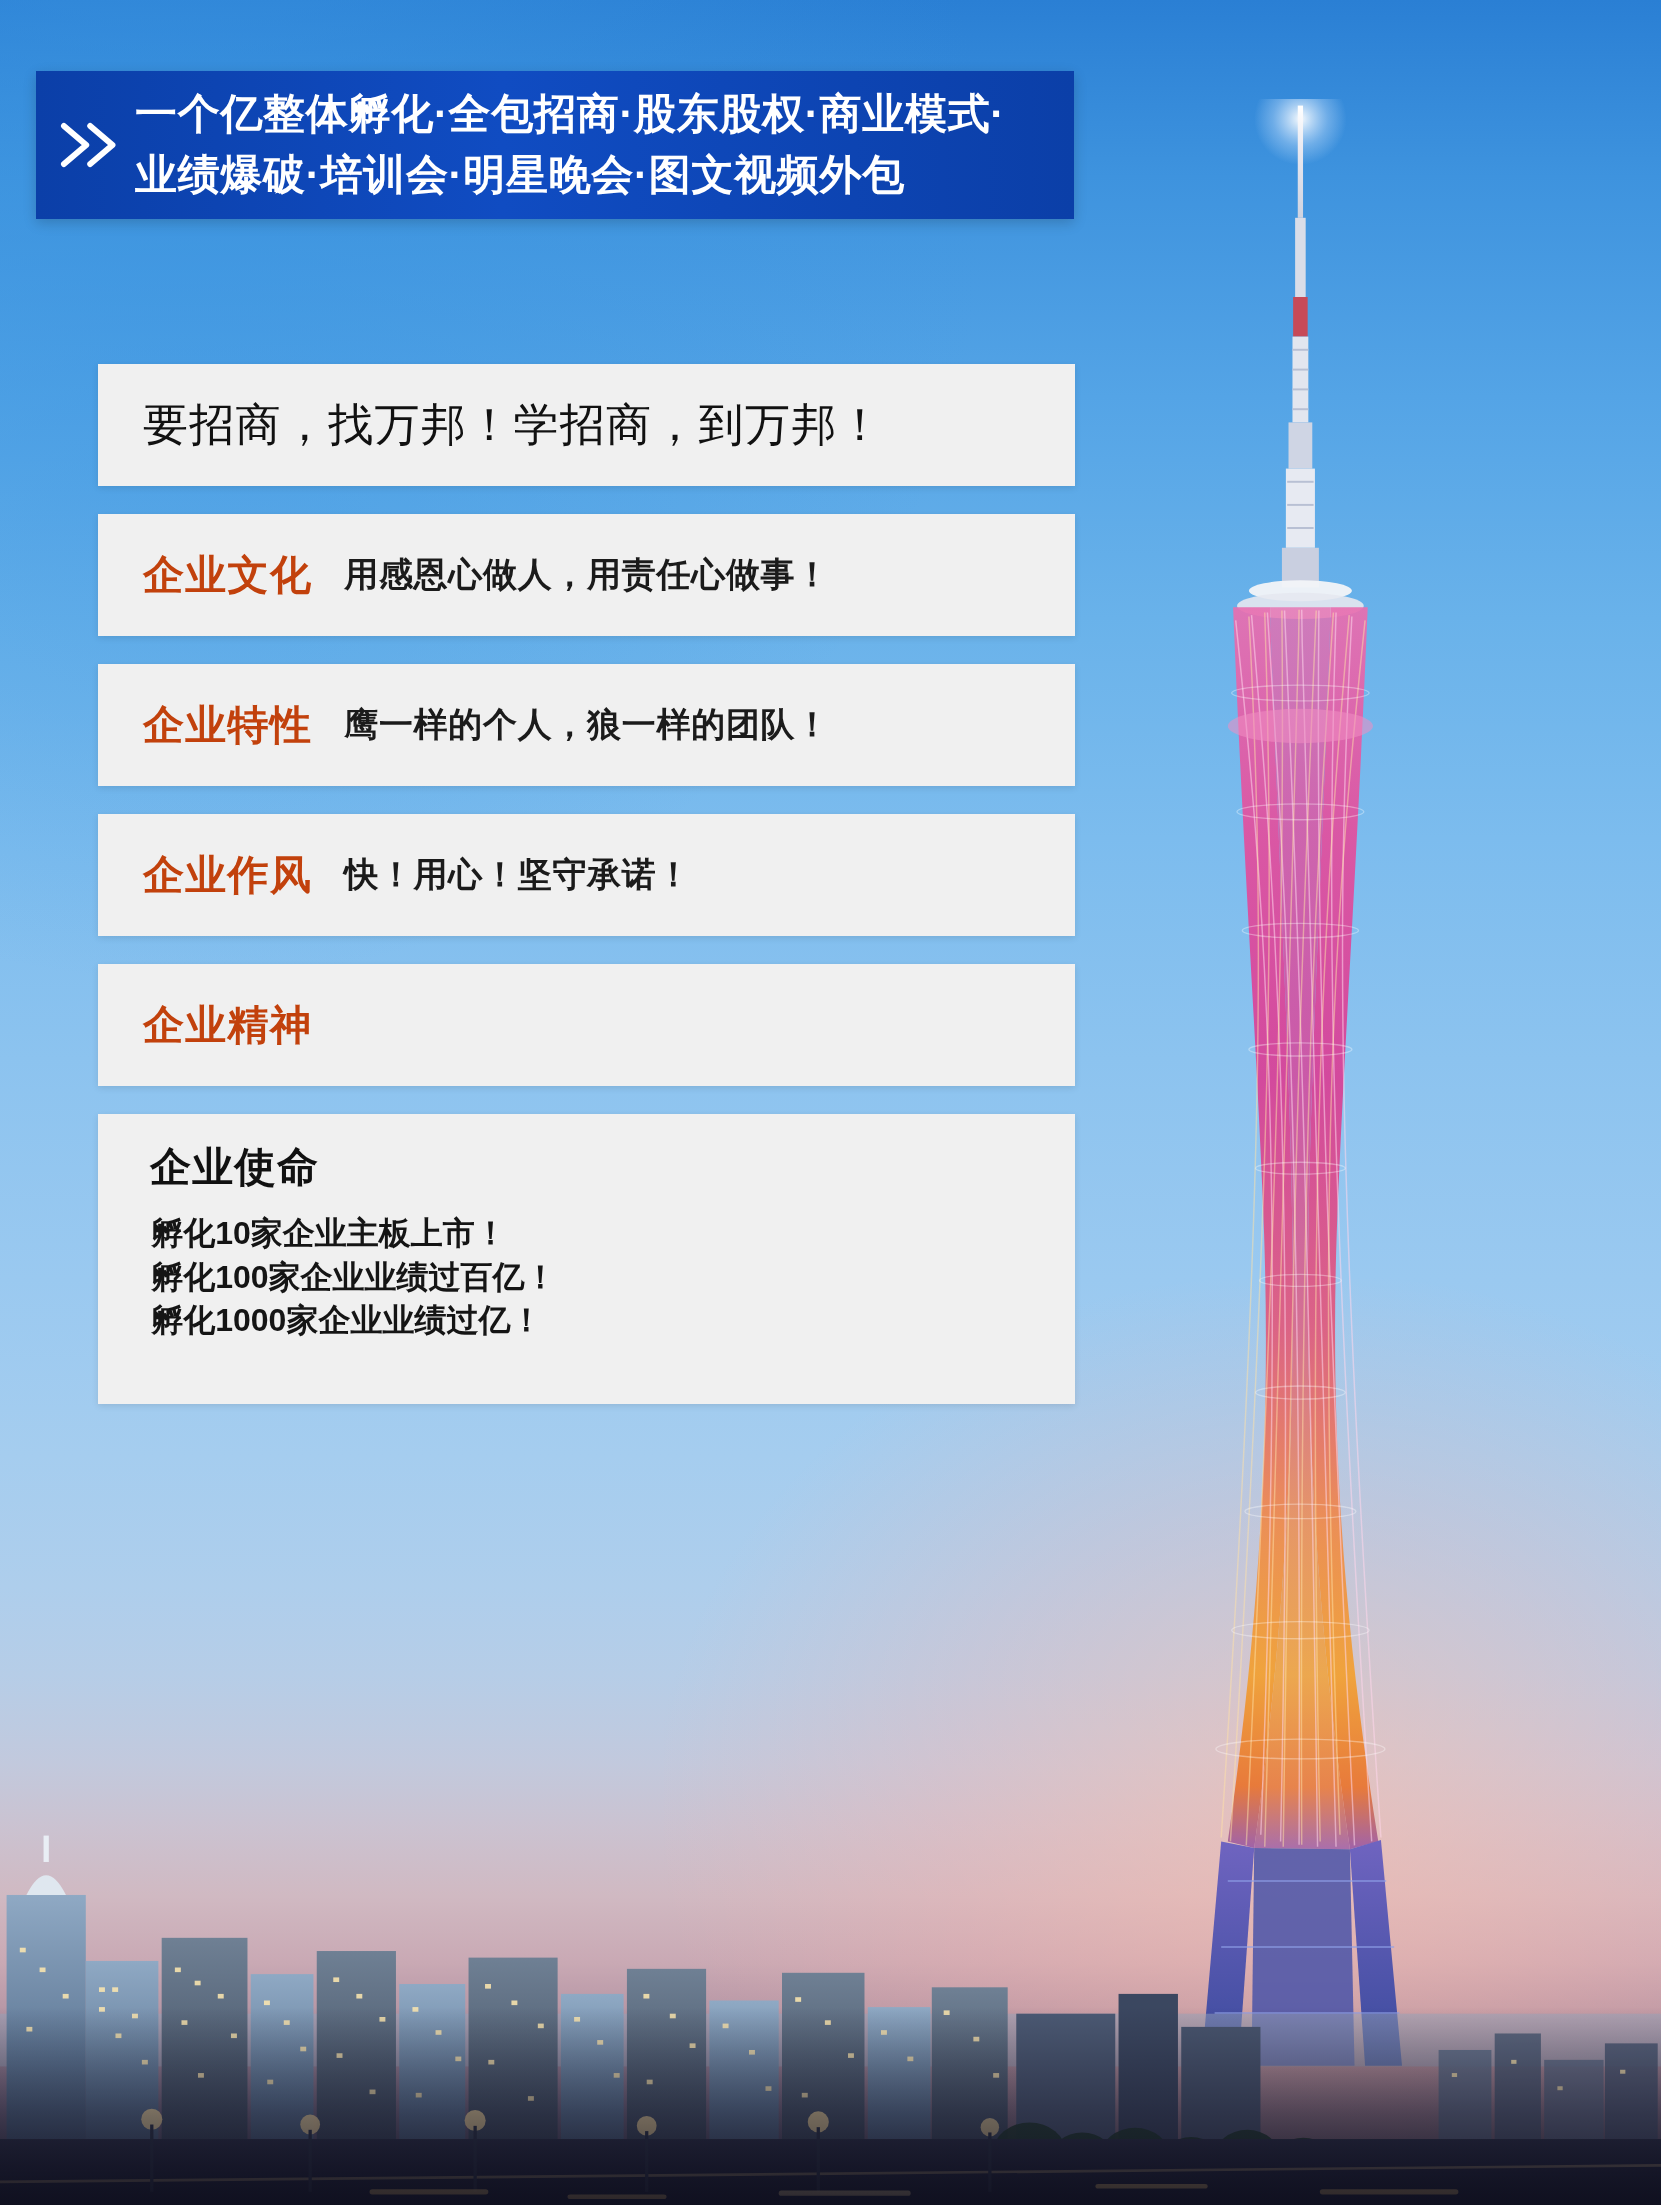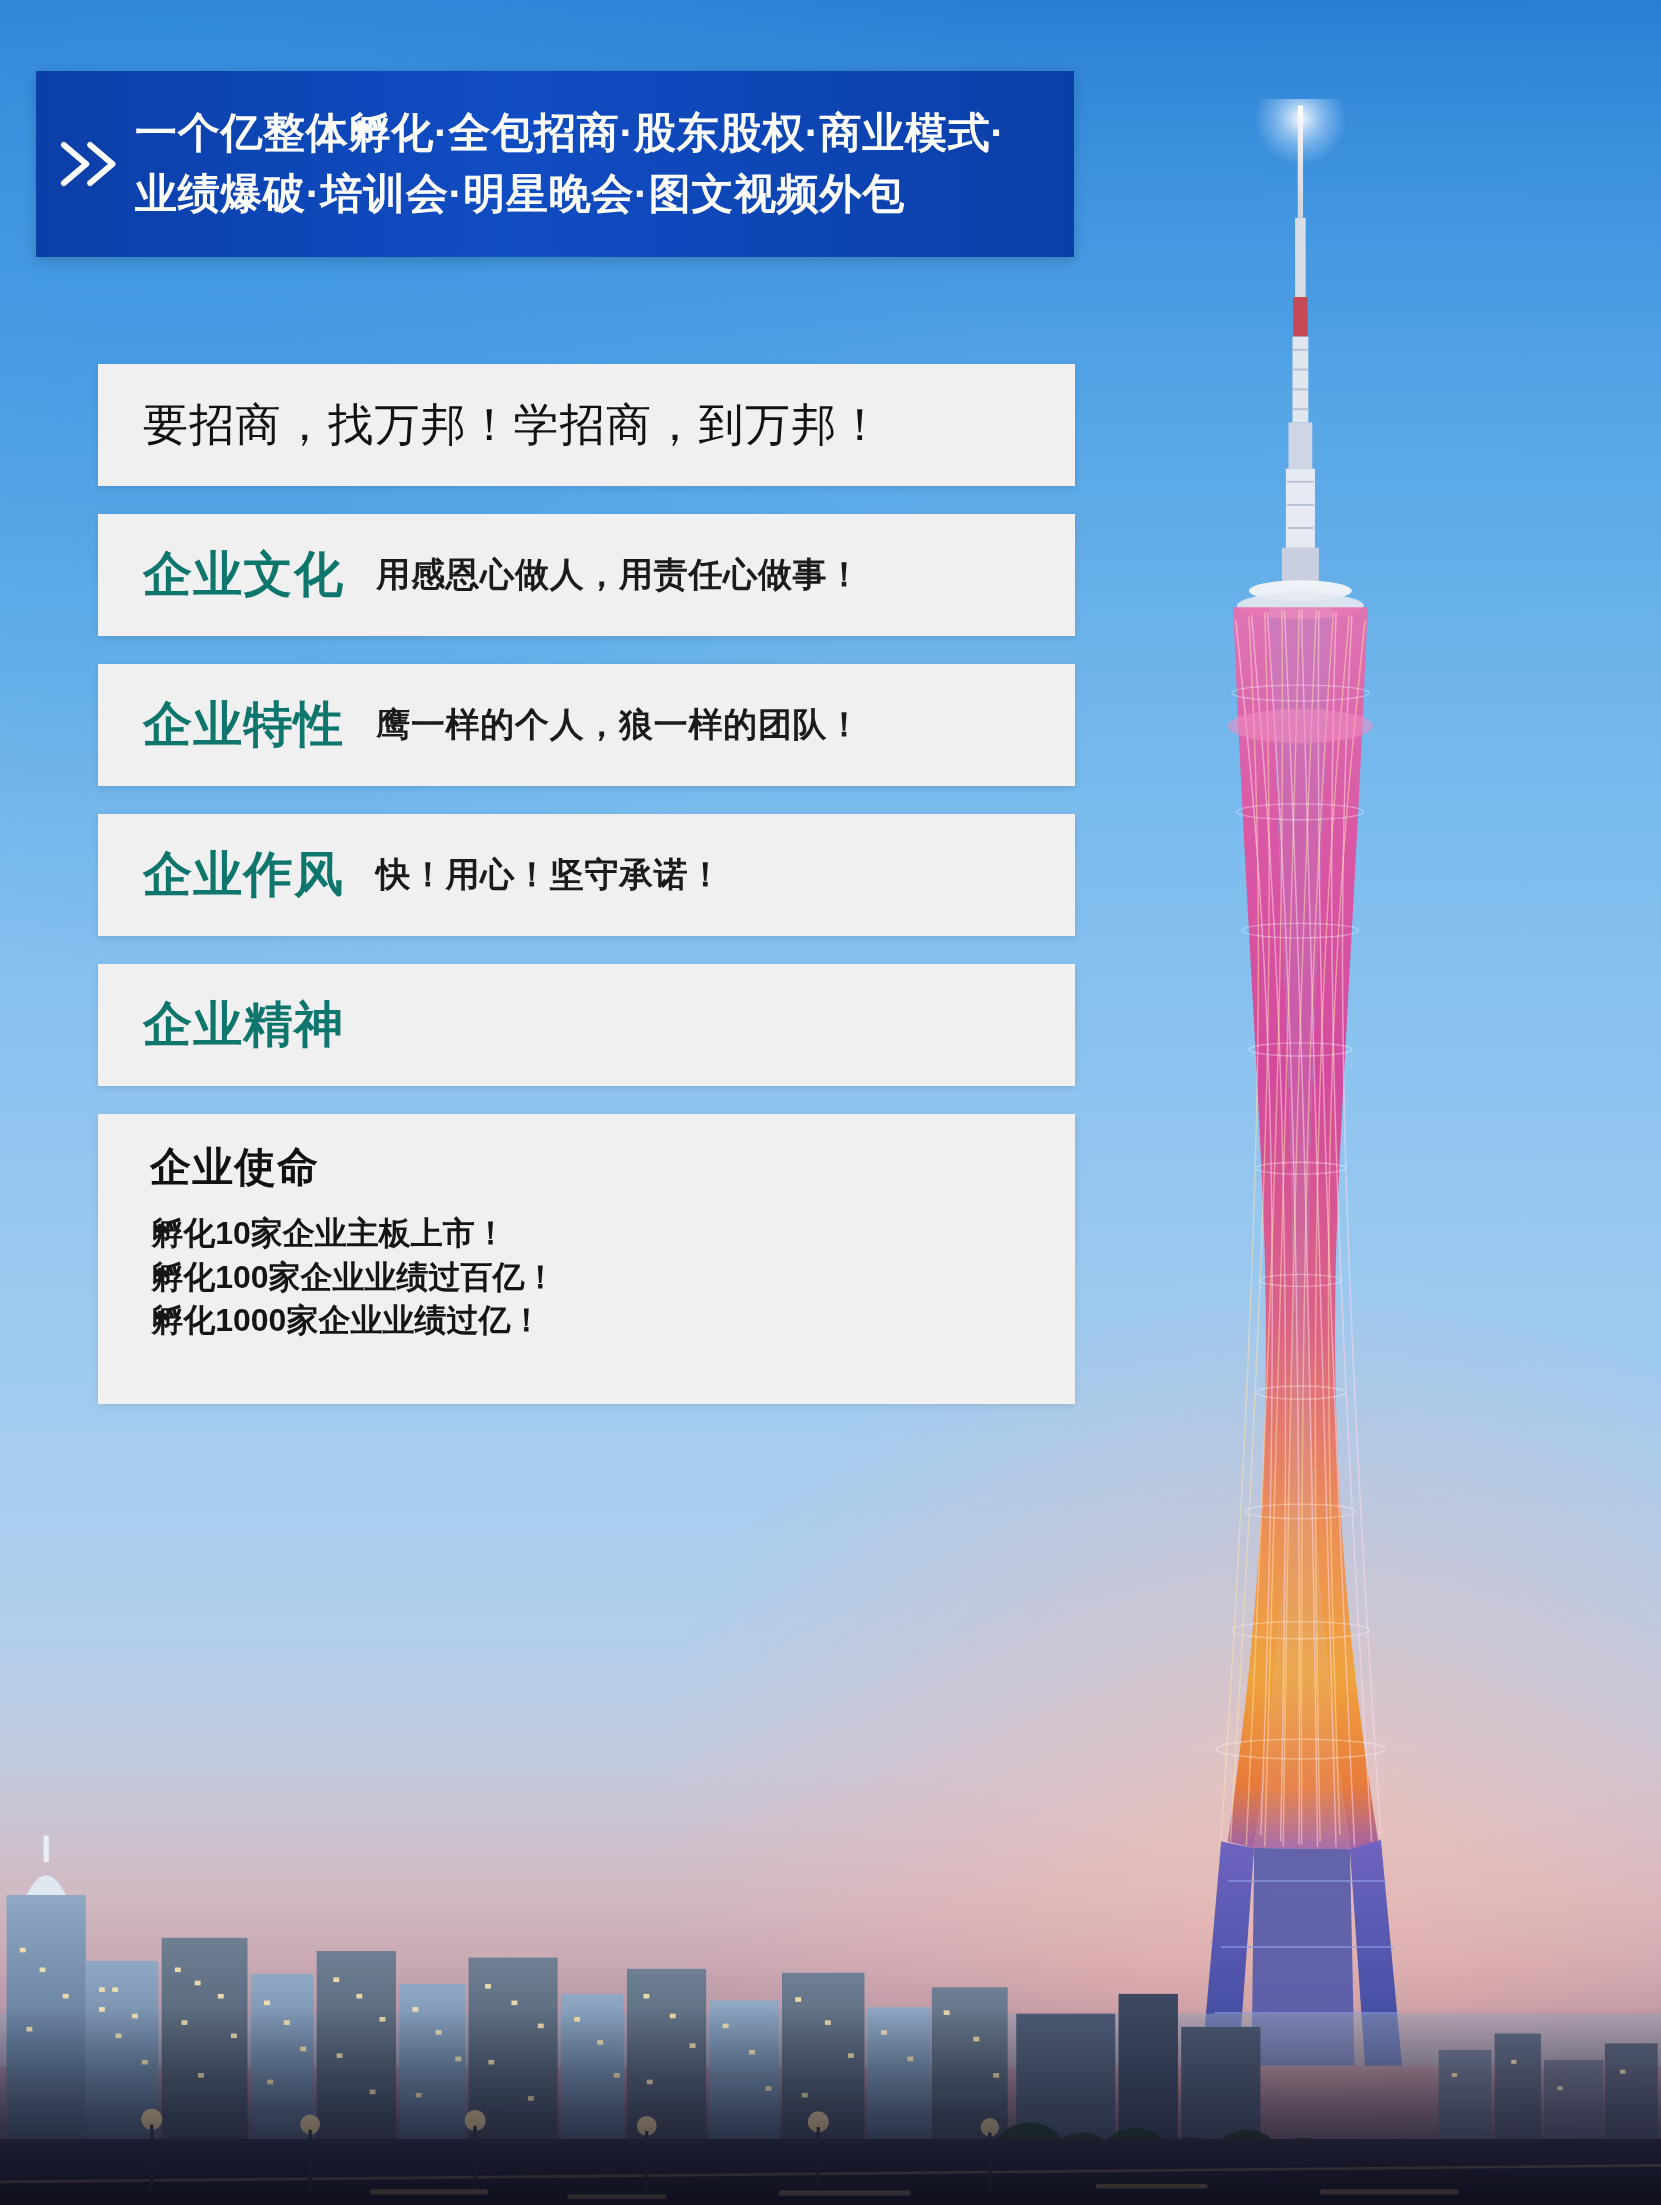--- a/index.html
+++ b/index.html
@@ -60,21 +60,21 @@
     background: radial-gradient(ellipse at 30% 20%, rgba(60,150,225,0.55) 0%, rgba(60,150,225,0) 70%);
     pointer-events: none;
   }
 
   
   .banner {
     position: absolute;
     left: 36px;
     top: 71px;
     width: 1038px;
-    height: 186px;
+    height: 148px;
     background: linear-gradient(to right, #0b3fa8 0%, #104cc2 45%, #0b3fa8 100%);
     box-shadow: 0 4px 12px rgba(0,0,0,0.18);
     display: flex;
     align-items: center;
   }
   .banner-arrow {
     width: 99px;
     min-width: 99px;
     height: 100%;
     display: flex;
@@ -121,23 +121,23 @@
   .card-slogan .title {
     font-size: 45px;
     font-weight: normal;
     color: #111111;
     letter-spacing: 1.3px;
     padding-left: 12px;
   }
 
   .card-row { height: 122px; }
   .card-row .label {
-    font-size: 49px;
-    font-weight: bold;
-    color: #0f766e;
+    font-size: 41px;
+    font-weight: bold;
+    color: #c2410c;
     letter-spacing: 1.3px;
     padding-left: 12px;
     white-space: nowrap;
   }
   .card-row .value {
     font-size: 34px;
     font-weight: bold;
     color: #1b1b1b;
     padding-left: 32px;
     letter-spacing: 0.7px;

